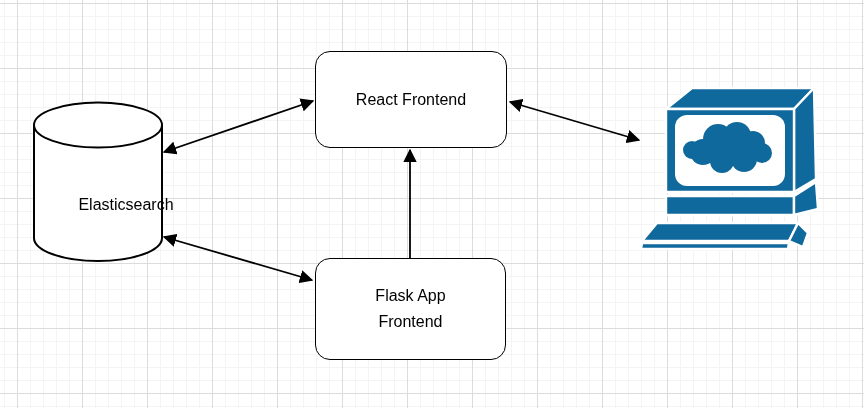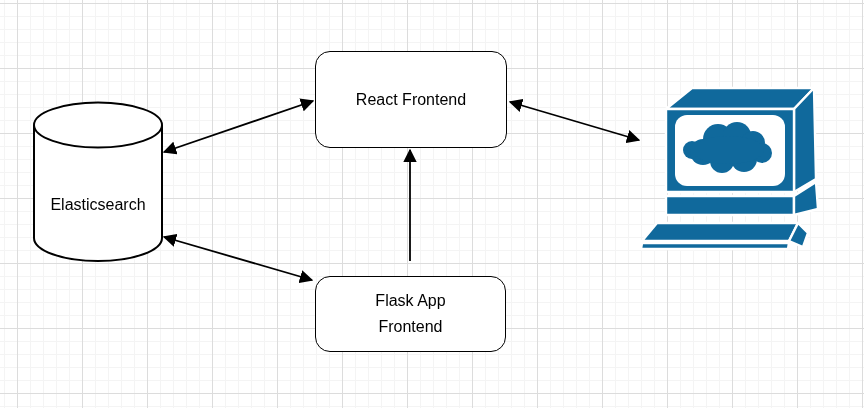--- a/index.html
+++ b/index.html
@@ -55,20 +55,21 @@
   .cylinder-shape {
     position: absolute;
     left: 0; top: 0;
     width: 100%; height: 100%;
   }
   .cyl-label {
     position: absolute;
     left: 0;
     top: 91px;
     width: 100%;
+    padding-left: 28px;
   }
   .terminal-svg {
     position: absolute;
     left: 0; top: 0;
     width: 100%; height: 100%;
   }
   .terminal-part {
     stroke: #ffffff;
     stroke-width: 2.4;
     stroke-linejoin: round;
@@ -96,21 +97,21 @@
       <path d="M1,24 v113 a64,23 0 0 0 128,0 V24" fill="#ffffff" stroke="#000000" stroke-width="2"></path>
       <ellipse cx="65" cy="24" rx="64" ry="22.5" fill="#ffffff" stroke="#000000" stroke-width="2"></ellipse>
     </svg>
     <div class="label cyl-label">Elasticsearch</div>
   </div>
 
   <div class="node box" style="left:315px; top:51px; width:192px; height:97px;">
     <div class="label">React Frontend</div>
   </div>
 
-  <div class="node box" style="left:315px; top:276px; width:191px; height:76px;">
+  <div class="node box" style="left:315px; top:258px; width:191px; height:102px;">
     <div class="label">
       <span>Flask App</span><br>
       <span>Frontend</span>
     </div>
   </div>
 
   <div class="node" style="left:640px; top:82px; width:190px; height:172px;">
     <svg class="terminal-svg" viewBox="0 0 190 172">
       <g fill="#10699C">
 

